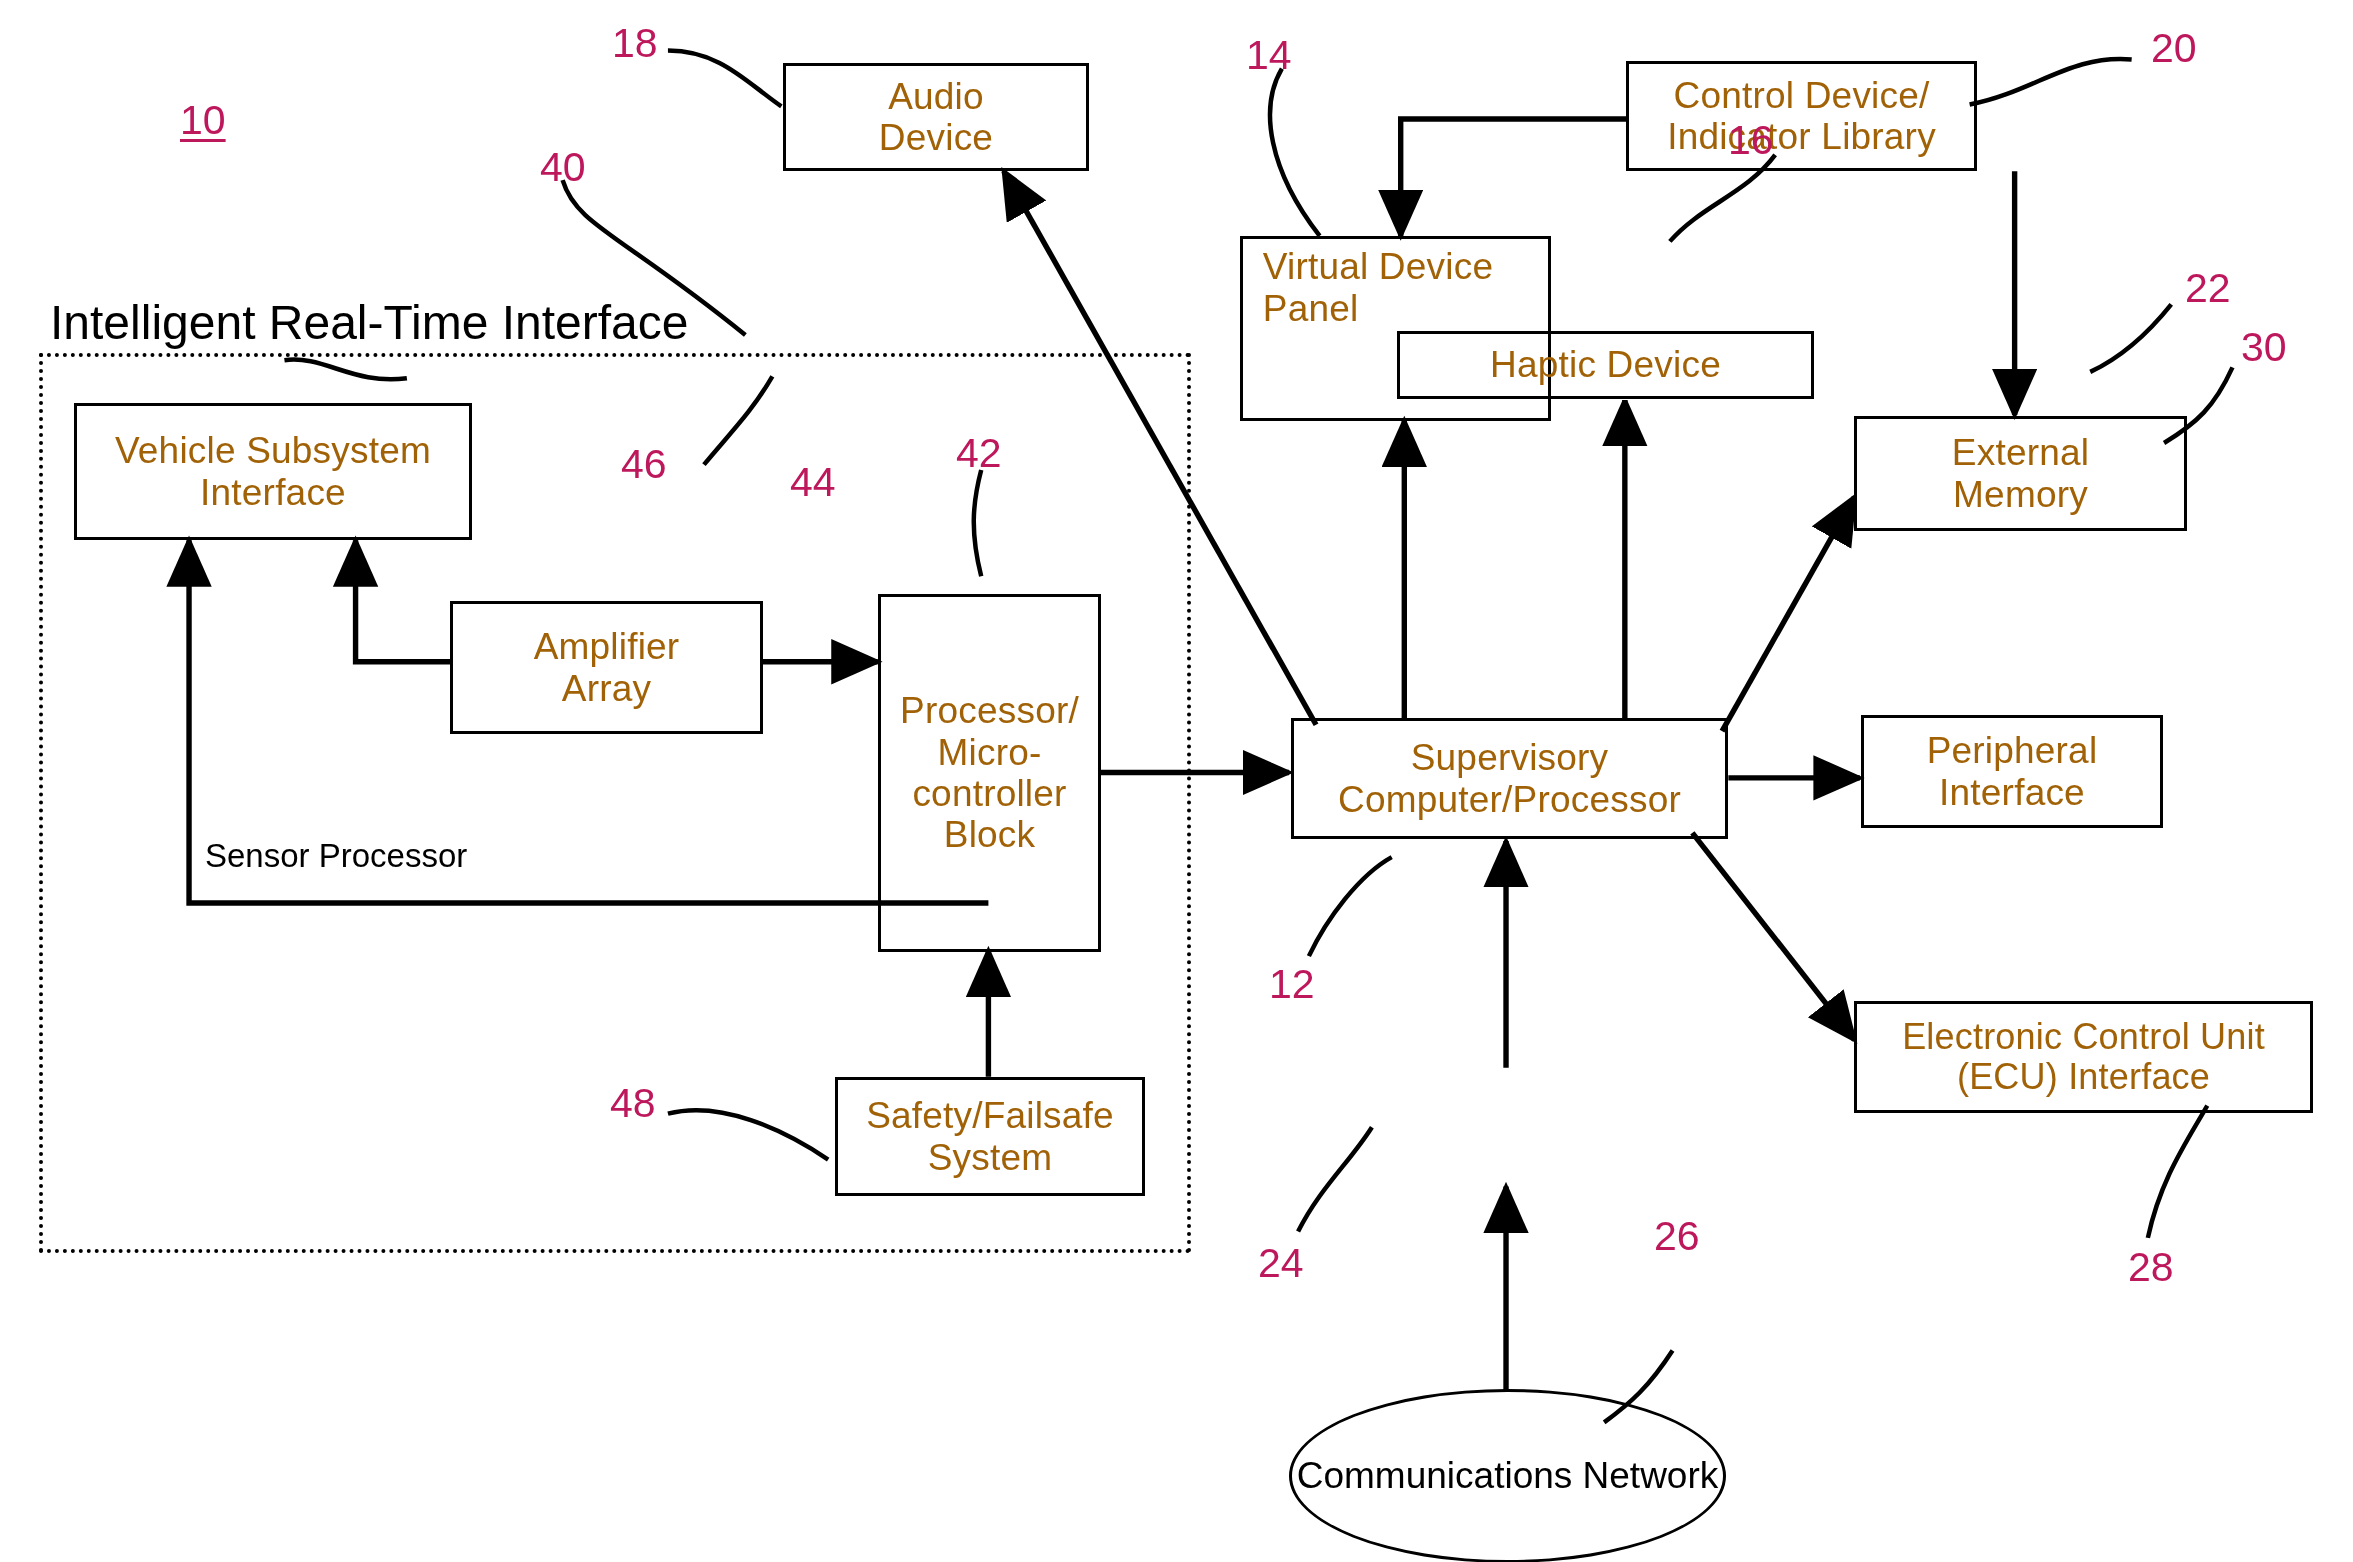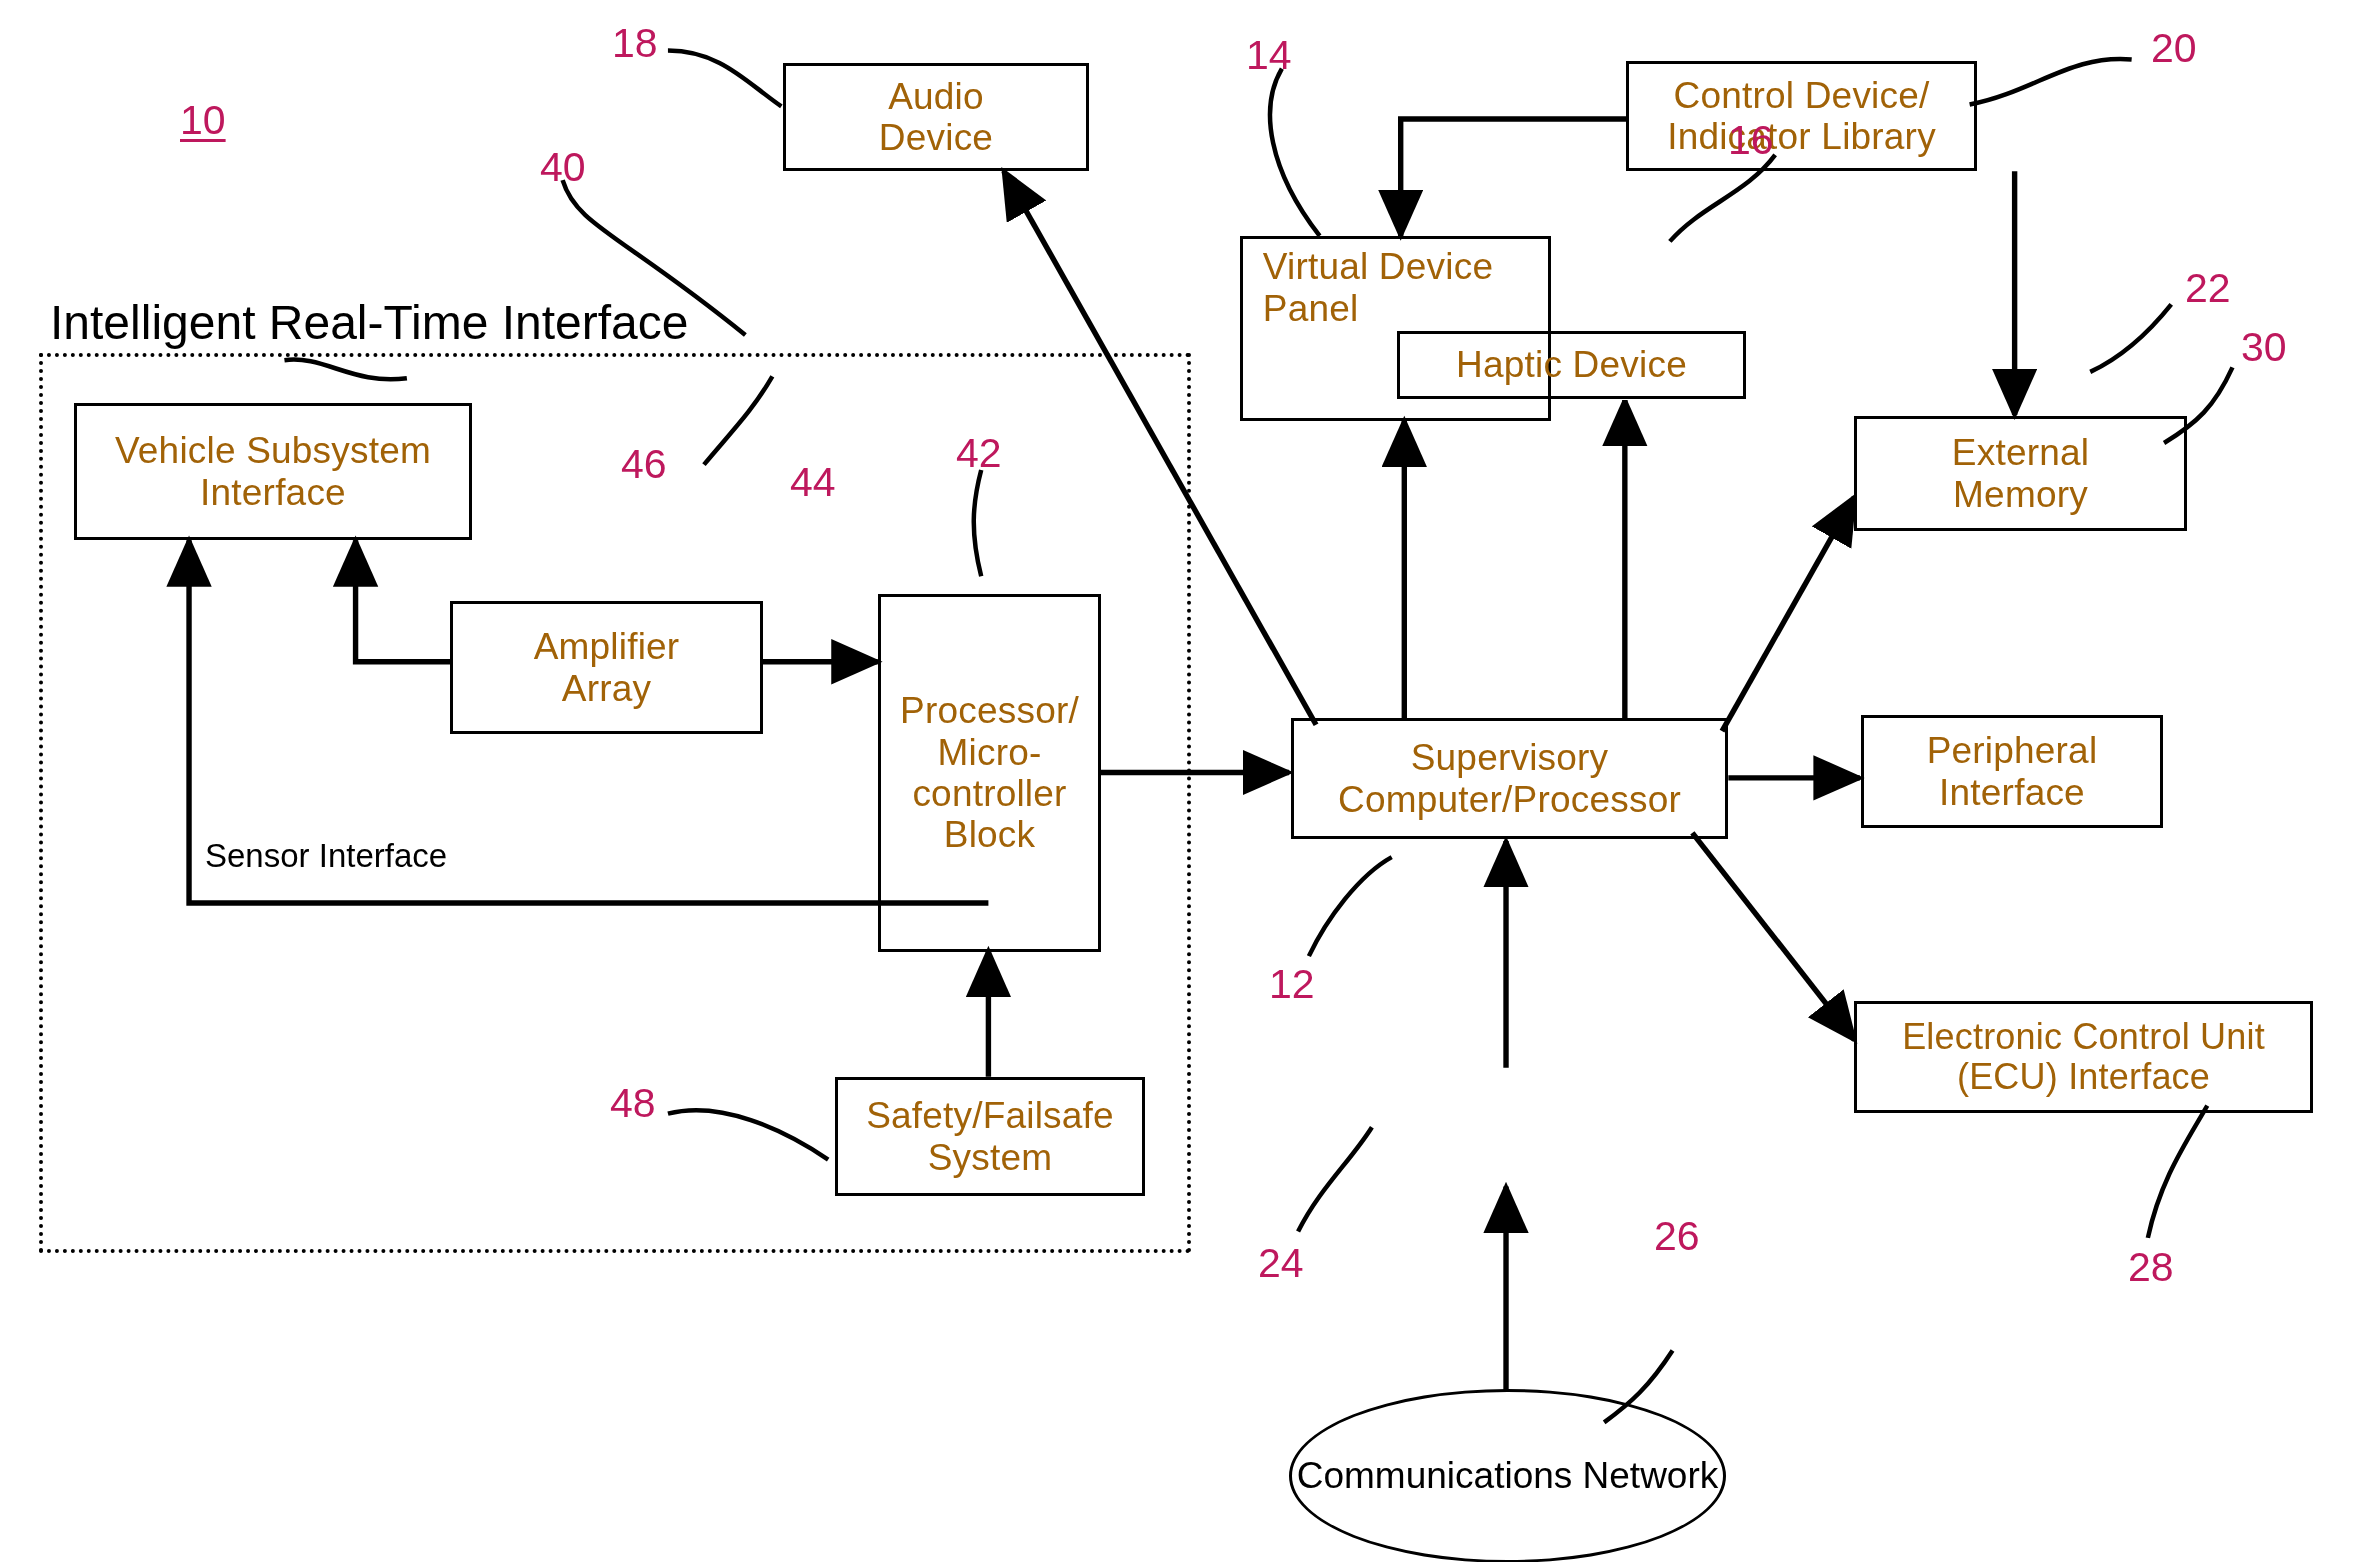--- a/index.html
+++ b/index.html
@@ -165,35 +165,35 @@
   <div class="ref-num" style="left:2128px; top:1244px;">28</div>
   <div class="ref-num" style="left:1269px; top:961px;">12</div>
   <div class="ref-num" style="left:1258px; top:1240px;">24</div>
   <div class="ref-num" style="left:1654px; top:1213px;">26</div>
   <div class="ref-num" style="left:621px; top:441px;">46</div>
   <div class="ref-num" style="left:790px; top:459px;">44</div>
   <div class="ref-num" style="left:956px; top:430px;">42</div>
   <div class="ref-num" style="left:610px; top:1080px;">48</div>
 
   <div class="white-mask" style="left:200px; top:832px; width:306px; height:52px;"></div>
-  <div class="plain-label" style="left:205px; top:837px; font-size:33px;">Sensor Interface</div>
+  <div class="plain-label" style="left:205px; top:837px; font-size:33px;">Sensor Processor</div>
 
   <div class="node-box" style="left:783px; top:63px; width:306px; height:108px;">
     <span>Audio
 Device</span>
   </div>
 
   <div class="node-box" style="left:1240px; top:236px; width:311px; height:185px;
        align-items:flex-start; justify-content:flex-start; text-align:left; padding:7.2px 0 0 14.4px;">
     <span>Virtual Device
 Panel</span>
   </div>
 
   <div class="white-mask" style="left:1401px; top:335px; width:342px; height:65px;"></div>
-  <div class="node-box" style="left:1397px; top:331px; width:349px; height:68px; font-size:37px;">
+  <div class="node-box" style="left:1397px; top:331px; width:417px; height:68px; font-size:37px;">
     <span>Haptic Device</span>
   </div>
 
   <div class="node-box" style="left:1626px; top:61px; width:351px; height:110px;">
     <span>Control Device/
 Indicator Library</span>
   </div>
 
   <div class="node-box" style="left:1854px; top:416px; width:333px; height:115px;">
     <span>External

